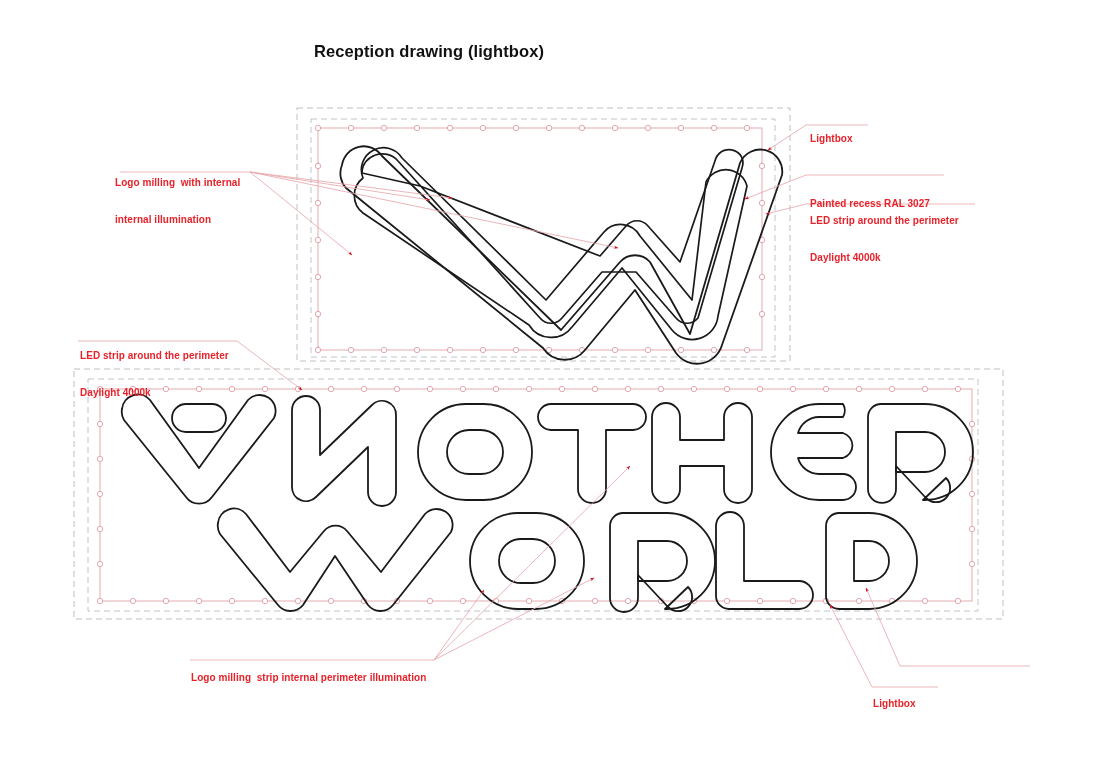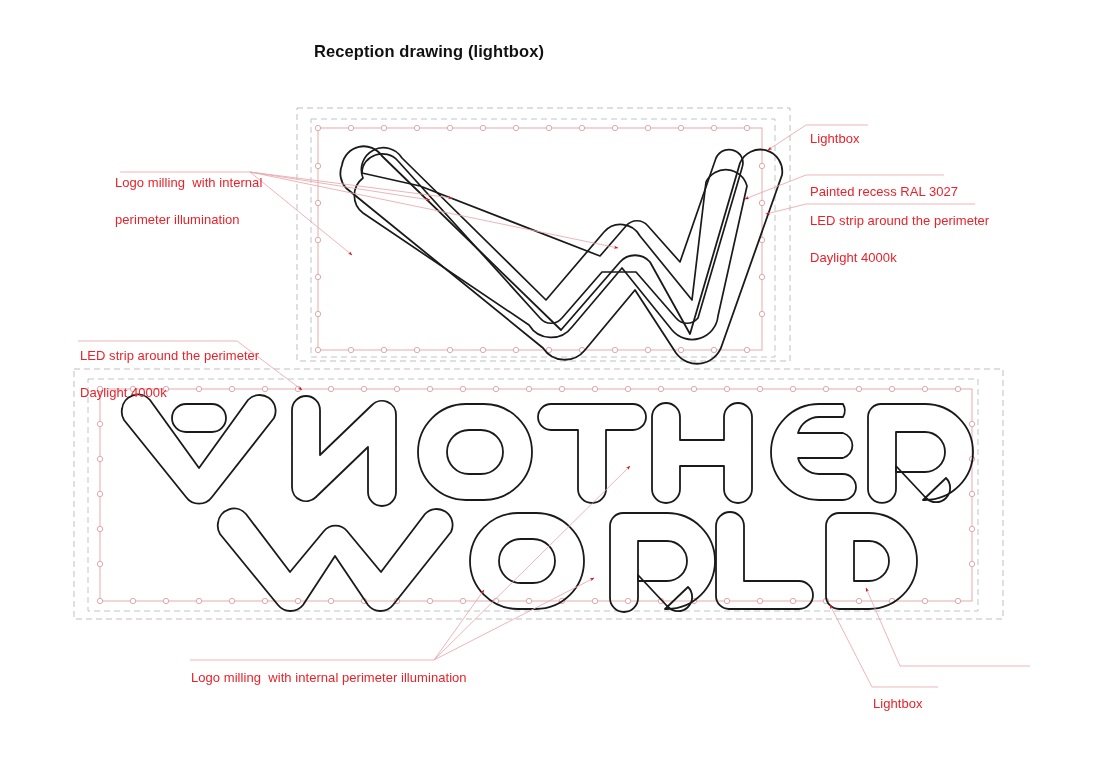--- a/index.html
+++ b/index.html
@@ -40,25 +40,26 @@
   svg.drawing {
     position: absolute;
     left: 0;
     top: 0;
     width: 1116px;
     height: 774px;
     overflow: visible;
   }
   .anno {
     position: absolute;
-    font-size: 13px;
+    font-size: 10px;
     line-height: 12.4px;
     color: #e8222a;
     white-space: pre;
     letter-spacing: 0.05px;
+    font-weight: bold;
   }
   .anno.right  { text-align: left; }
   .anno.left   { text-align: left; }
 </style>
 </head>
 <body>
 
 <div id="sheet">
 
   <div class="page-title"><span>Reception drawing (lightbox)</span></div>
@@ -488,43 +489,43 @@
 
       <g>
         <line x1="938" y1="687" x2="872" y2="687"></line>
         <line x1="872" y1="687" x2="830" y2="605" marker-end="url(#arrowRed)"></line>
       </g>
     </g>
   </svg>
 
   <div class="anno left" style="left:115px; top:152px;">
     <div>Logo milling  with internal</div>
-    <div>perimeter illumination</div>
+    <div>internal illumination</div>
   </div>
 
   <div class="anno right" style="left:810px; top:108px;">
     <div>Lightbox</div>
   </div>
 
-  <div class="anno right" style="left:810px; top:161px;">
+  <div class="anno right" style="left:810px; top:173px;">
     <div>Painted recess RAL 3027</div>
   </div>
 
   <div class="anno right" style="left:810px; top:190px;">
     <div>LED strip around the perimeter</div>
     <div>Daylight 4000k</div>
   </div>
 
   <div class="anno left" style="left:80px; top:325px;">
     <div>LED strip around the perimeter</div>
     <div>Daylight 4000k</div>
   </div>
 
   <div class="anno left" style="left:191px; top:647px;">
-    <div>Logo milling  with internal perimeter illumination</div>
+    <div>Logo milling  strip internal perimeter illumination</div>
   </div>
 
 
   <div class="anno right" style="left:873px; top:673px;">
     <div>Lightbox</div>
   </div>
 
 </div>
 
 </body></html>

